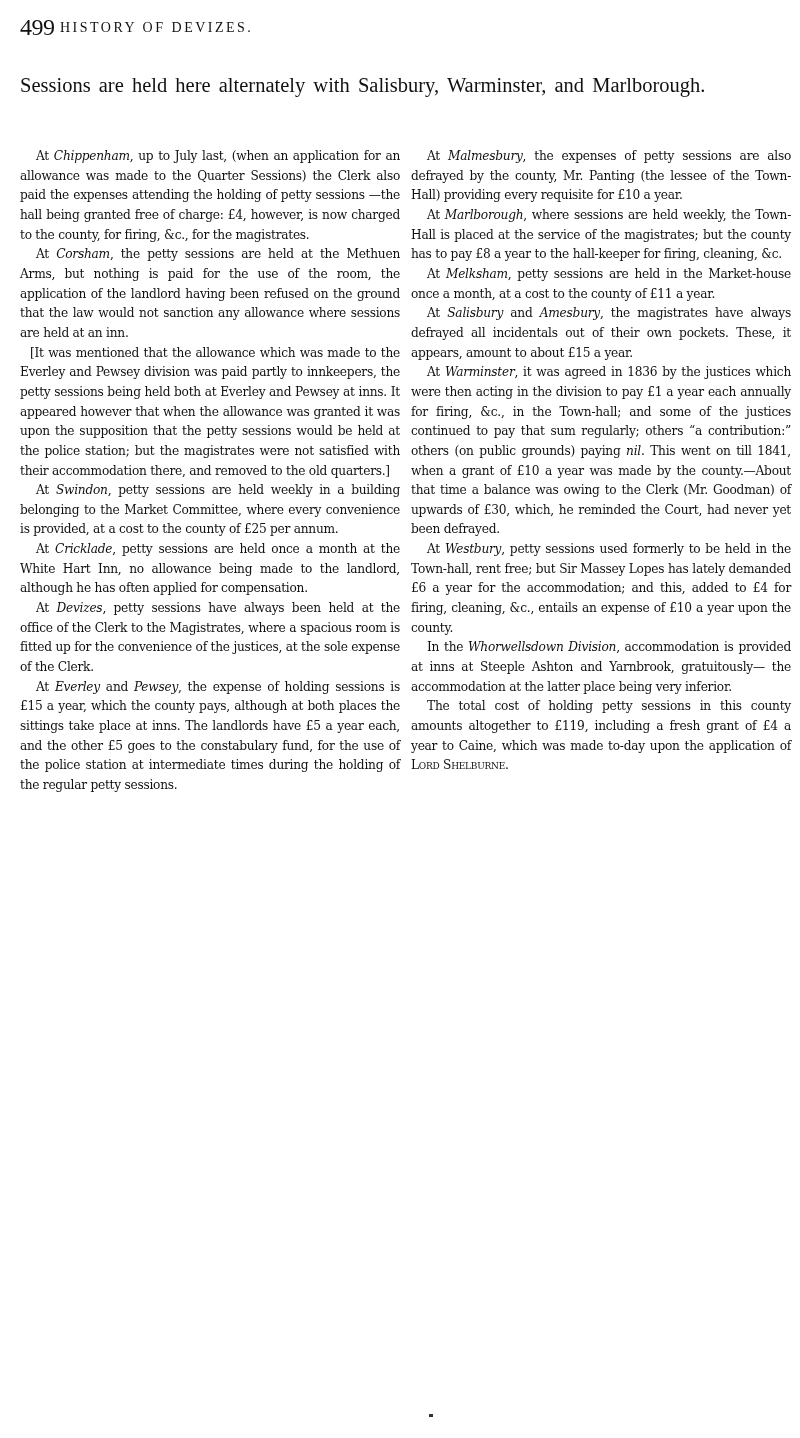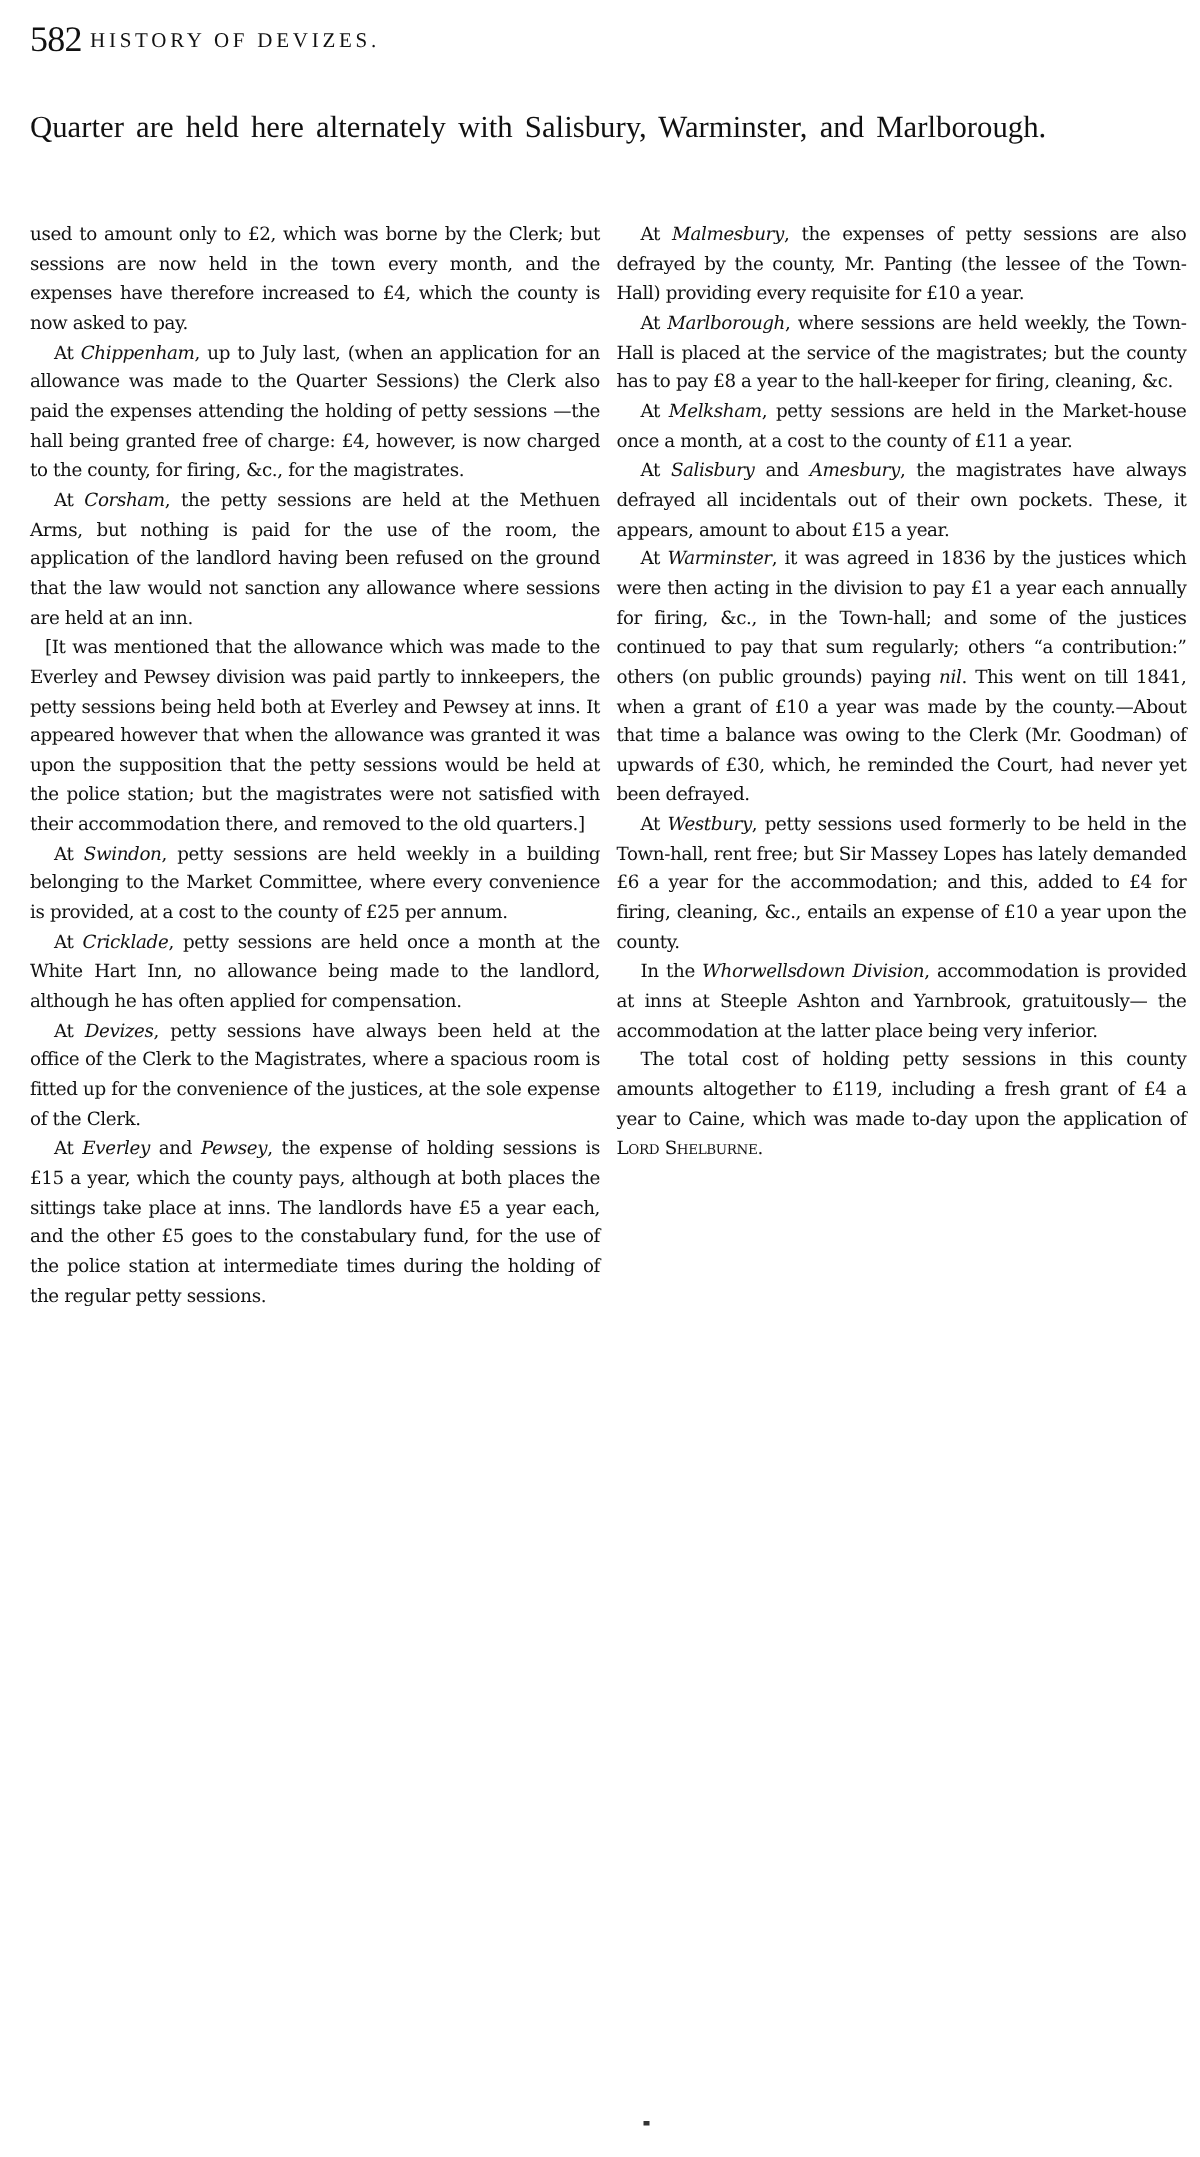--- a/index.html
+++ b/index.html
@@ -34,28 +34,27 @@
   .col p.cont { text-indent: 0; }
   .col p.bracket { text-indent: 10px; }
   .col i { font-style: italic; }
   .sc { font-variant: small-caps; }
   .speck { position: absolute; left: 429px; top: 1414px; width: 4px; height: 3px; background: #333; }
 </style>
 </head>
 <body>
 
 <div class="page-header">
-  <span class="page-number">582</span>
+  <span class="page-number">499</span>
   <span class="running-title">HISTORY OF DEVIZES.</span>
 </div>
 
-<div class="lead">Quarter are held here alternately with Salisbury, Warminster, and Marlborough.</div>
+<div class="lead">Sessions are held here alternately with Salisbury, Warminster, and Marlborough.</div>
 
 <div class="col col-left">
-    <p class="cont"><span>used to amount only to £2, which was borne by the Clerk; but sessions are now held in the town every month, and the expenses have therefore increased to £4, which the county is now asked to pay.</span></p>
     <p><span>At </span><i>Chippenham</i><span>, up to July last, (when an application for an allowance was made to the Quarter Sessions) the Clerk also paid the ex­penses attending the holding of petty sessions —the hall being granted free of charge: £4, however, is now charged to the county, for firing, &amp;c., for the magistrates.</span></p>
     <p><span>At </span><i>Corsham</i><span>, the petty sessions are held at the Methuen Arms, but nothing is paid for the use of the room, the application of the landlord having been refused on the ground that the law would not sanction any allowance where sessions are held at an inn.</span></p>
     <p class="bracket"><span>[It was mentioned that the allowance which was made to the Everley and Pewsey division was paid partly to innkeepers, the petty ses­sions being held both at Everley and Pewsey at inns. It appeared however that when the allowance was granted it was upon the suppo­sition that the petty sessions would be held at the police station; but the magistrates were not satisfied with their accommodation there, and removed to the old quarters.]</span></p>
     <p><span>At </span><i>Swindon</i><span>, petty sessions are held weekly in a building belonging to the Market Com­mittee, where every convenience is provided, at a cost to the county of £25 per annum.</span></p>
     <p><span>At </span><i>Cricklade</i><span>, petty sessions are held once a month at the White Hart Inn, no allowance being made to the landlord, although he has often applied for compensation.</span></p>
     <p><span>At </span><i>Devizes</i><span>, petty sessions have always been held at the office of the Clerk to the Magis­trates, where a spacious room is fitted up for the convenience of the justices, at the sole expense of the Clerk.</span></p>
     <p><span>At </span><i>Everley</i><span> and </span><i>Pewsey</i><span>, the expense of holding sessions is £15 a year, which the county pays, although at both places the sit­tings take place at inns. The landlords have £5 a year each, and the other £5 goes to the constabulary fund, for the use of the police station at intermediate times during the hold­ing of the regular petty sessions.</span></p>
   </div>
 <div class="col col-right">
     <p><span>At </span><i>Malmesbury</i><span>, the expenses of petty ses­sions are also defrayed by the county, Mr. Panting (the lessee of the Town-Hall) provi­ding every requisite for £10 a year.</span></p>

